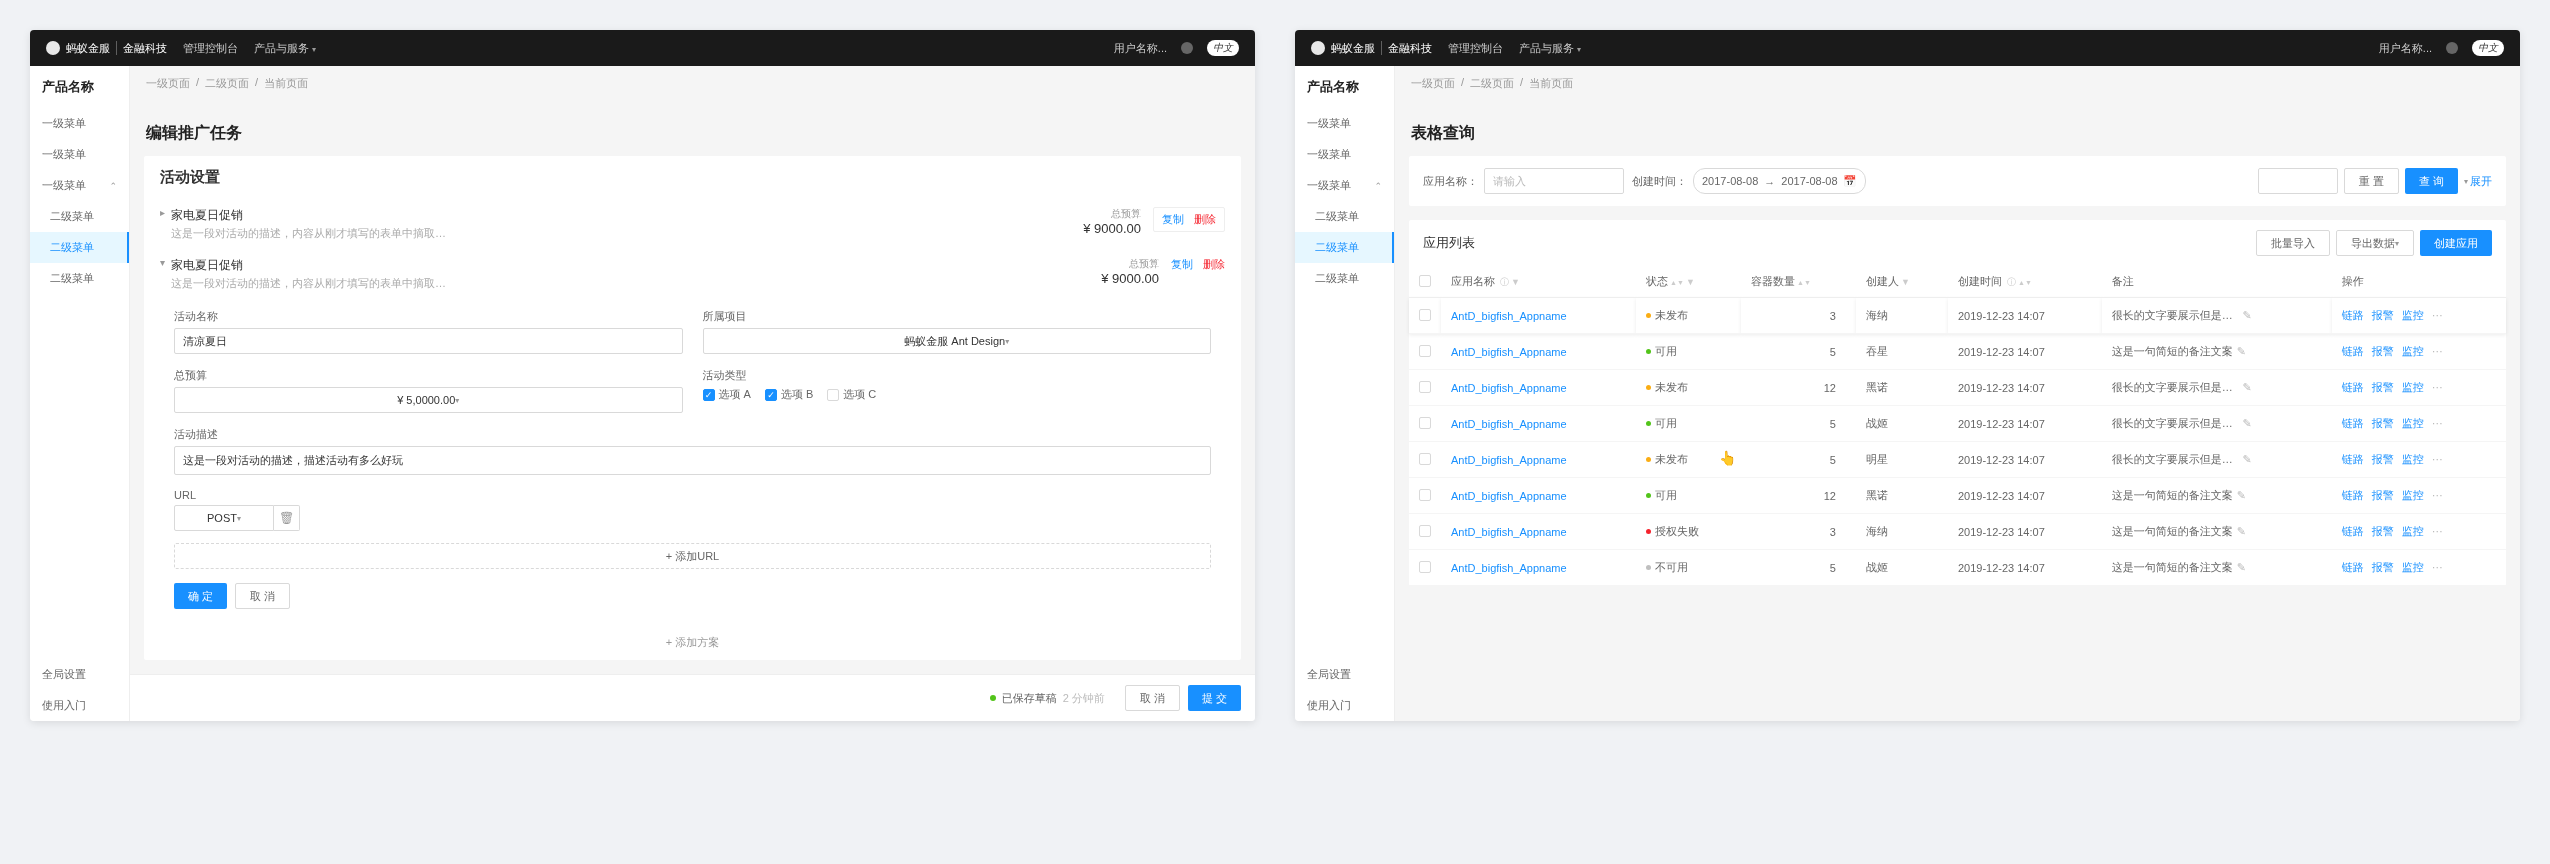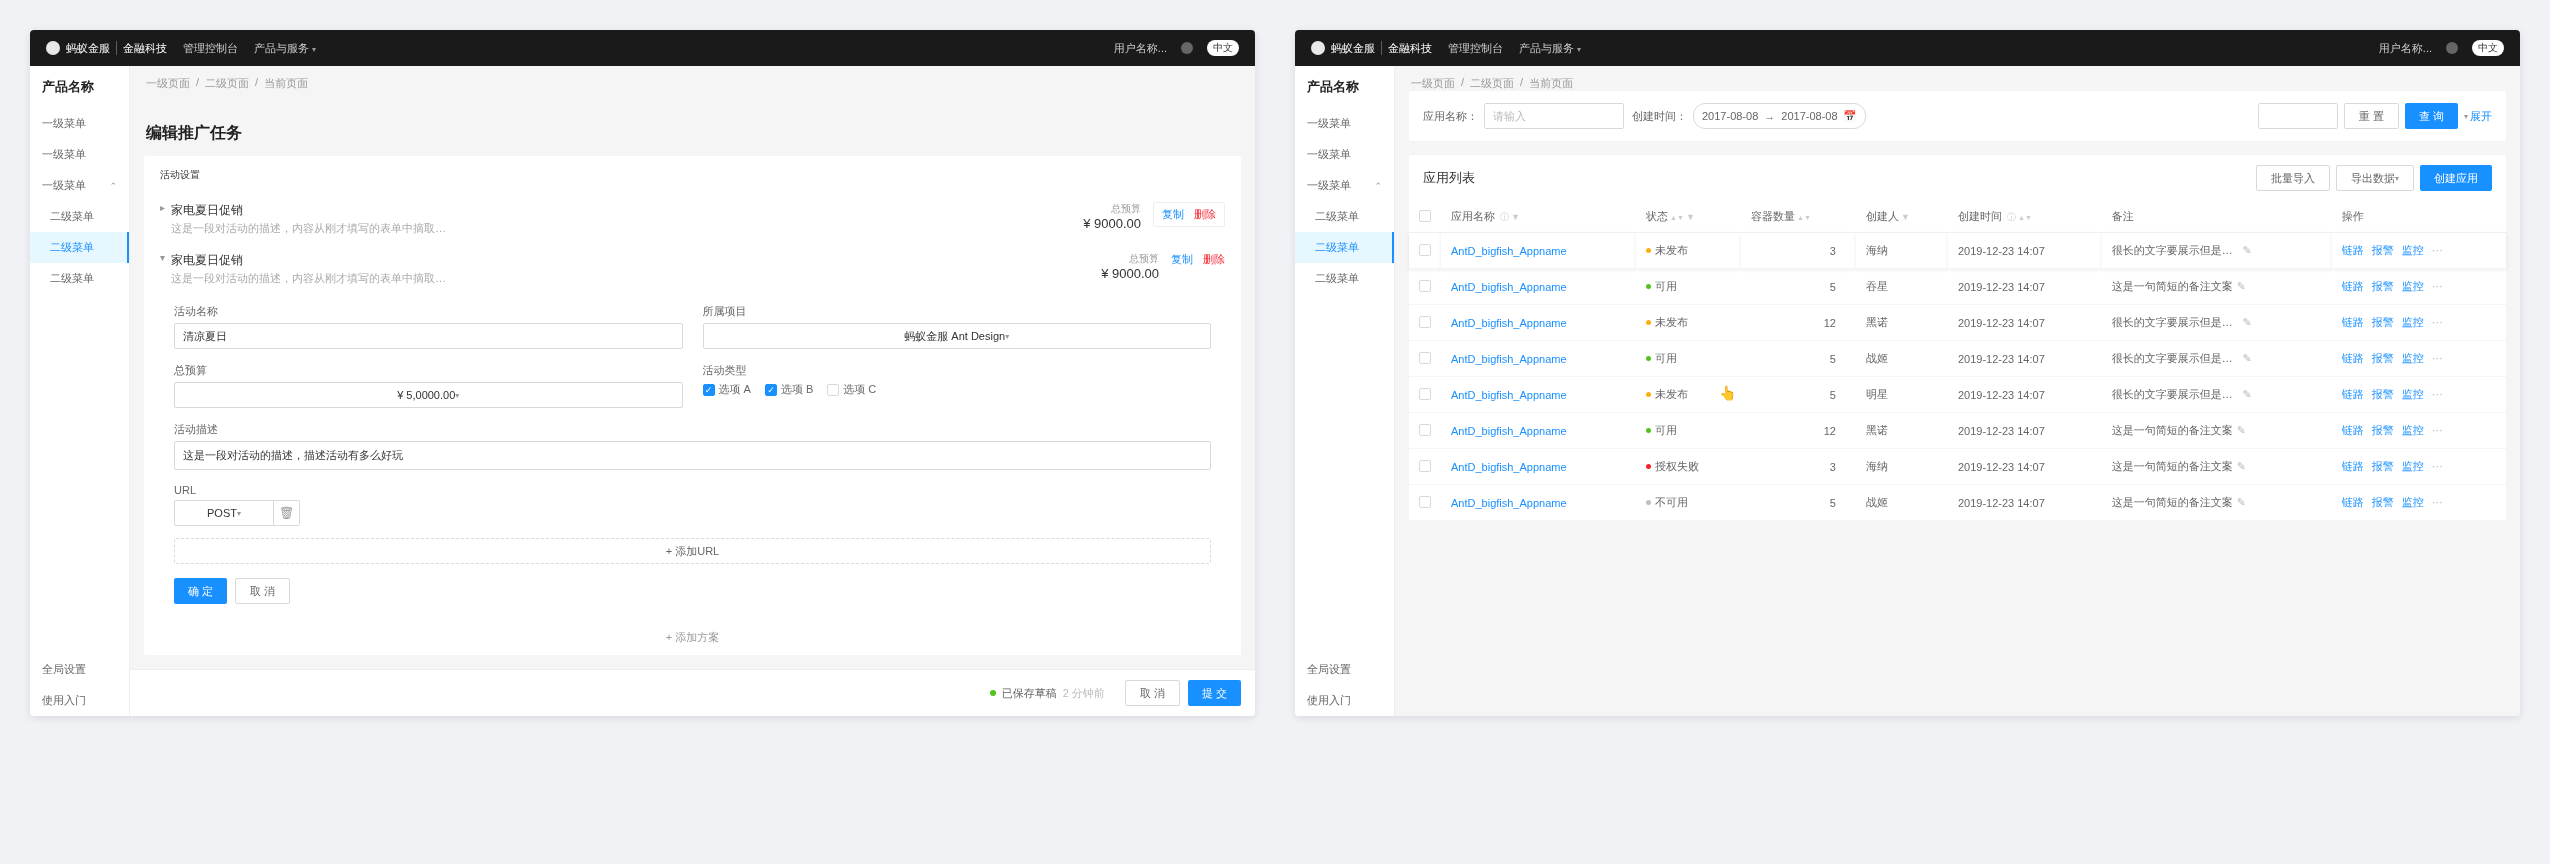--- a/index.html
+++ b/index.html
@@ -30,36 +30,36 @@
       align-items: center;
       padding: 0 16px;
       font-size: 11px;
     }
     .topbar-left { display: flex; align-items: center; gap: 16px; }
     .logo-area { display: flex; align-items: center; gap: 6px; font-weight: 500; }
     .logo-icon { width: 14px; height: 14px; background: #fff; border-radius: 50%; opacity: 0.9; }
     .logo-divider { width: 1px; height: 14px; background: rgba(255,255,255,0.3); }
     .topbar-link { color: #ccc; cursor: pointer; }
     .topbar-right { margin-left: auto; display: flex; align-items: center; gap: 14px; color: #ccc; }
-    .topbar-badge { background: #fff; color: #333; border-radius: 8px; padding: 1px 6px; font-size: 10px; }
+    .topbar-badge { background: #fff; color: #333; border-radius: 8px; padding: 1px 6px; font-size: 10px; font-style: italic; }
     .dot-icon { width: 12px; height: 12px; background: #666; border-radius: 50%; }
     .body-wrap { flex: 1; display: flex; min-height: 0; }
     .sidebar { width: 100px; background: #fff; border-right: 1px solid #eee; display: flex; flex-direction: column; }
     .product-name { padding: 12px 12px; font-size: 13px; font-weight: 600; color: #222; }
     .side-item { padding: 8px 12px; color: #666; font-size: 11px; cursor: pointer; display: flex; align-items: center; justify-content: space-between; }
     .side-item.sub { padding-left: 20px; }
     .side-item.active { background: #e6f7ff; color: #1890ff; border-right: 2px solid #1890ff; }
     .side-spacer { flex: 1; }
     .chev { font-size: 9px; color: #999; }
     .main { flex: 1; background: #f5f5f5; overflow: auto; display: flex; flex-direction: column; }
     .breadcrumb { padding: 10px 16px 0 16px; font-size: 11px; color: #999; display: flex; gap: 6px; }
     .breadcrumb span { color: #999; }
     .page-title { padding: 4px 16px 12px 16px; font-size: 16px; font-weight: 600; color: #222; margin-top: 28px; }
     .card { background: #fff; margin: 0 14px 14px 14px; border-radius: 2px; }
-    .card-header { padding: 12px 16px; font-size: 10px; font-weight: 400; display: flex; align-items: center; }
+    .card-header { padding: 12px 16px; font-size: 15px; font-weight: 700; display: flex; align-items: center; }
     .section-row { display: flex; align-items: flex-start; padding: 8px 16px; }
     .collapse-caret { color: #999; margin-right: 6px; cursor: pointer; font-size: 10px; }
     .section-title-block { flex: 1; }
     .section-title { font-size: 12px; font-weight: 500; color: #333; }
     .section-desc { font-size: 11px; color: #aaa; margin-top: 2px; }
     .section-budget { text-align: right; margin-right: 12px; }
     .budget-label { font-size: 10px; color: #999; }
     .budget-value { font-size: 13px; color: #333; font-weight: 500; }
     .section-actions { display: flex; gap: 10px; font-size: 11px; }
     .link-blue { color: #1890ff; cursor: pointer; }
@@ -330,20 +330,21 @@
       <div class="side-spacer"></div>
       <div class="side-item">全局设置</div>
       <div class="side-item">使用入门</div>
     </div>
     <div class="main">
       <div class="breadcrumb">
         <span>一级页面</span> /
         <span>二级页面</span> /
         <span>当前页面</span>
       </div>
+      <div class="page-title">表格查询</div>
 
       <div class="card">
         <div class="search-bar">
           <div class="search-group">
             <span>应用名称：</span>
             <div class="search-input app">请输入</div>
           </div>
           <div class="search-group">
             <span>创建时间：</span>
             <div class="date-range">

